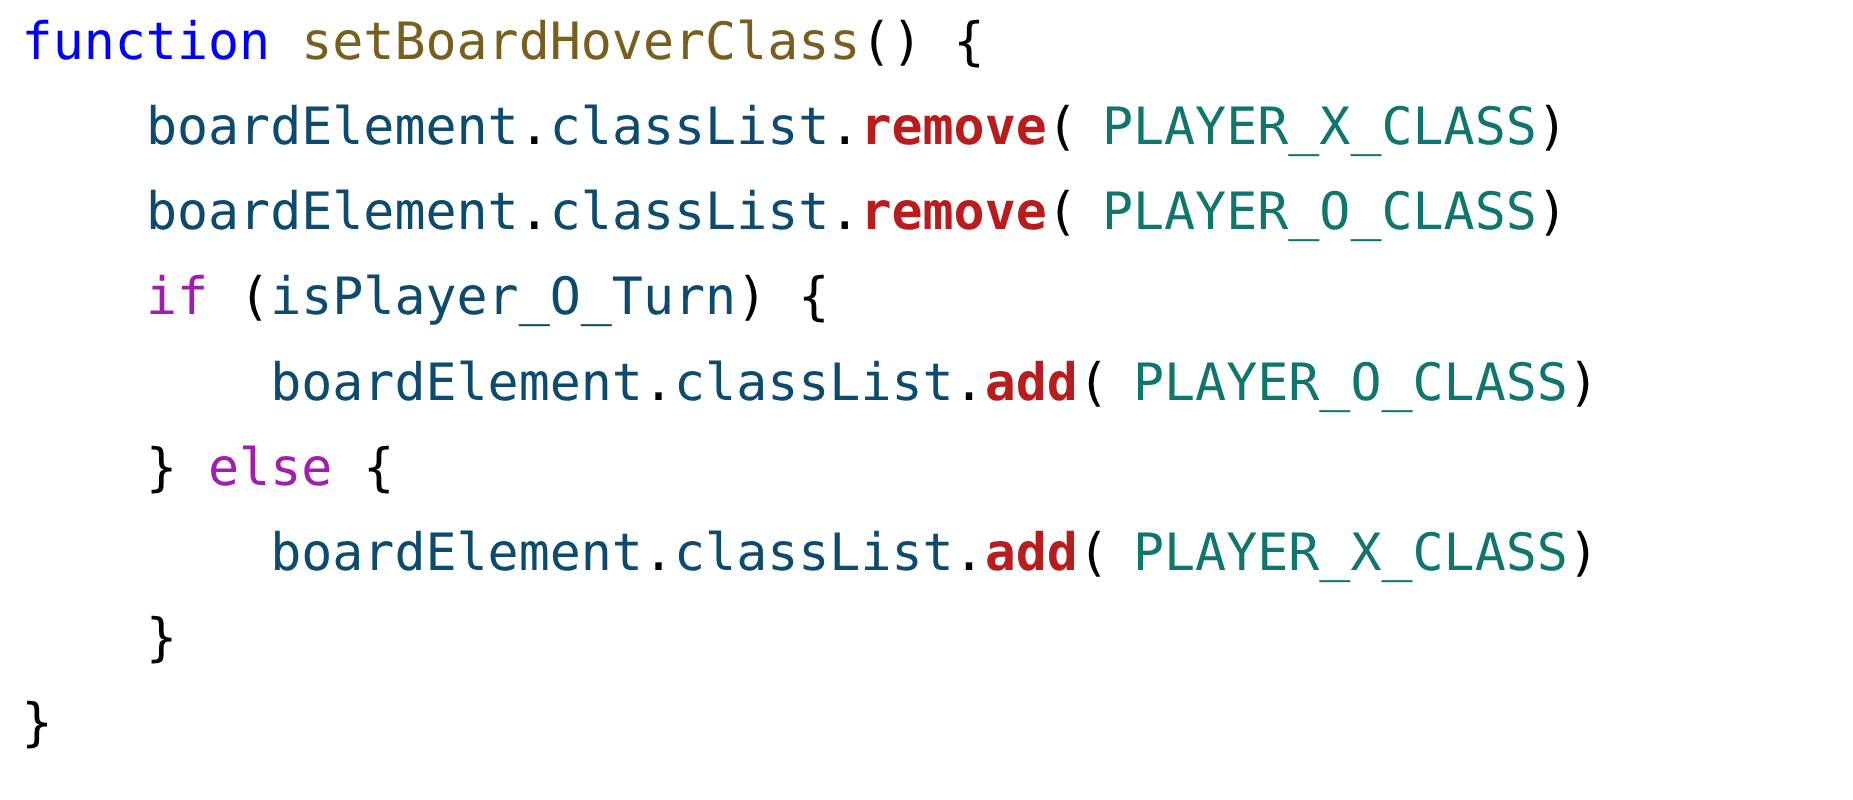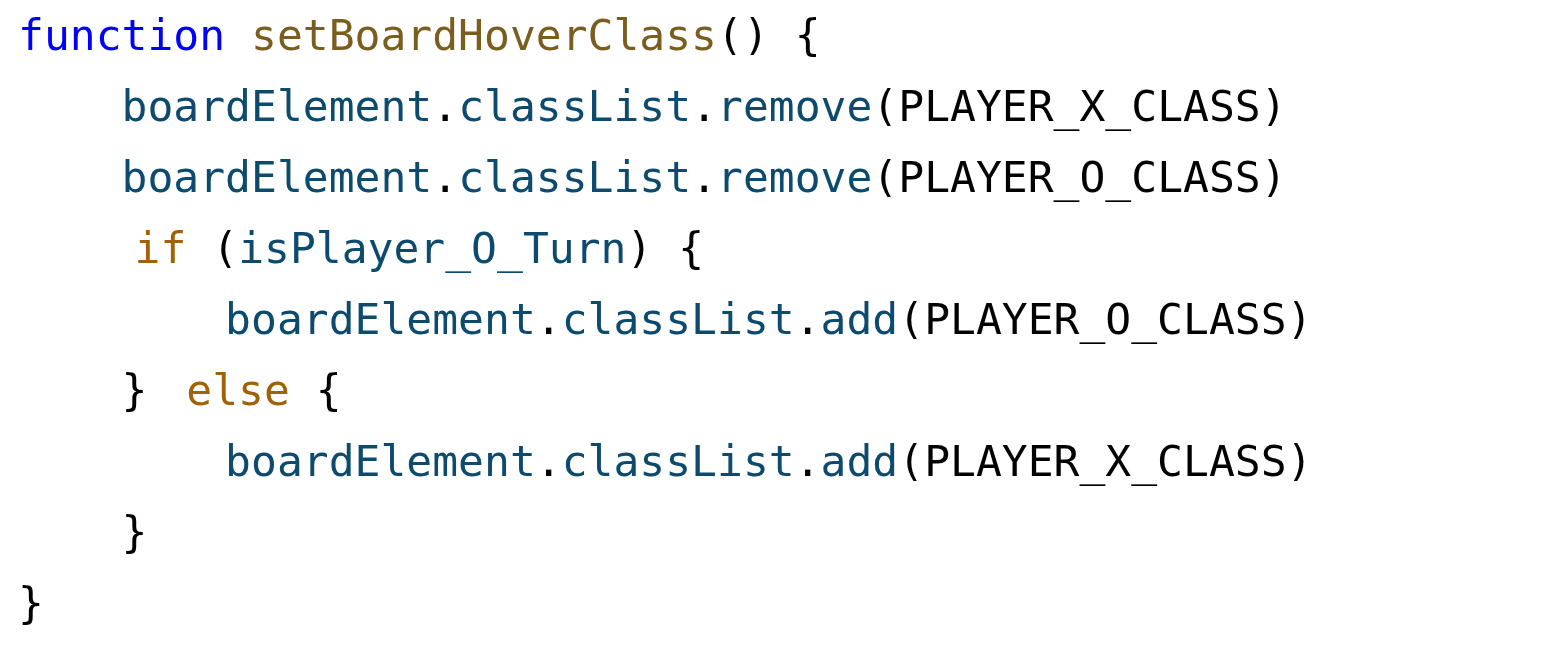--- a/index.html
+++ b/index.html
@@ -41,25 +41,25 @@
     height: 667px;
     pointer-events: none;
   }
   .indent-guide {
     position: absolute;
     width: 2px;
     background: #d8d8d8;
   }
   
   .tok-keyword      { color: #0000ff; }
-  .tok-control      { color: #a16207; margin-left: 13px; }
+  .tok-control      { color: #a21caf; }
   .tok-function     { color: #7a5e1e; }
-  .tok-method       { color: #0c4a6e; }
+  .tok-method       { color: #b91c1c; font-weight: bold; }
   .tok-variable     { color: #0c4a6e; }
-  .tok-constant     { color: #000000; }
+  .tok-constant     { color: #0f766e; margin-left: 20px; }
   .tok-punct        { color: #000000; }
   .tok-plain        { color: #000000; }
 </style>
 </head>
 <body>
 
 <div id="screenshot">
 
   <div class="indent-guides">
       <div class="indent-guide" style="left: 16px; top: 71px; height: 470px; background: rgb(216, 216, 216);"></div>

